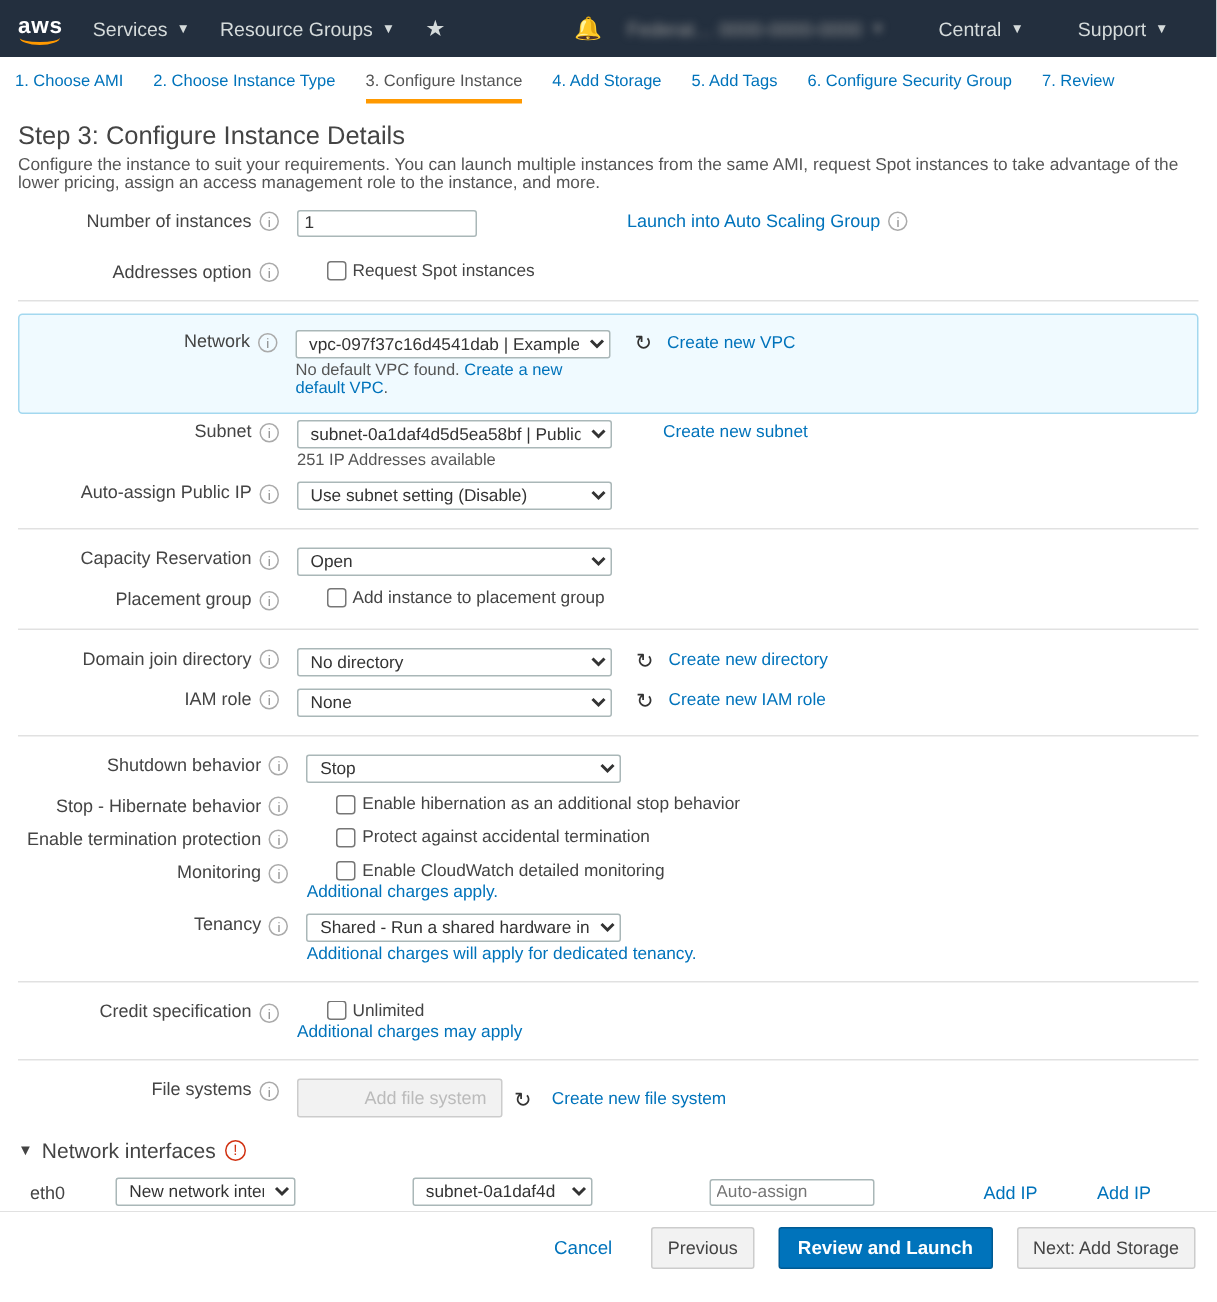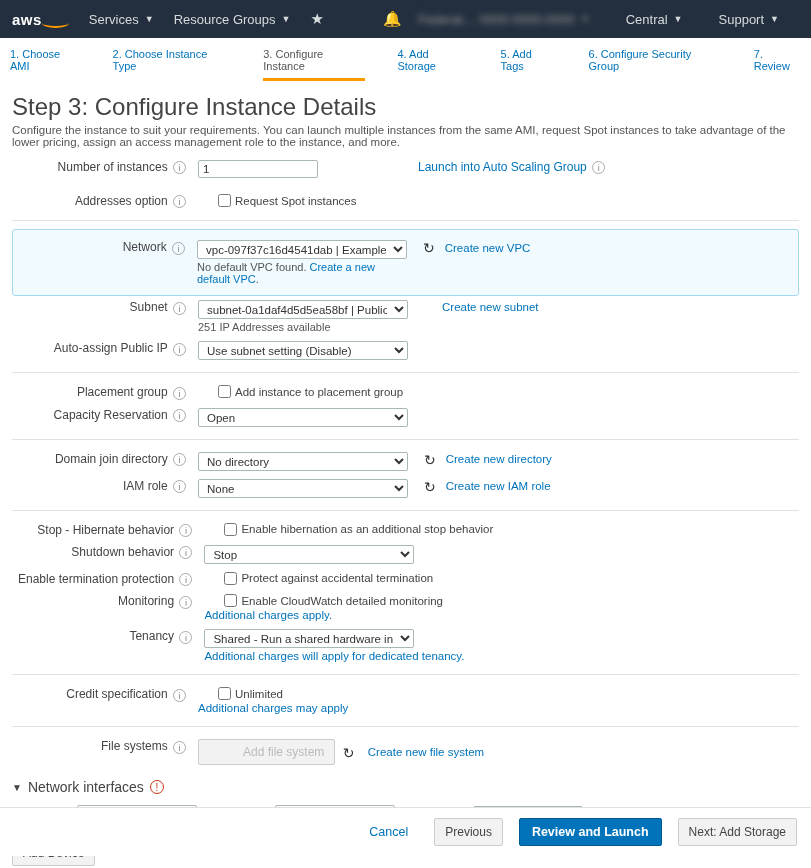--- a/index.html
+++ b/index.html
@@ -4,25 +4,25 @@
 <style>
   * { box-sizing: border-box; margin: 0; padding: 0; }
   body { font-family: "Helvetica Neue", Arial, sans-serif; font-size: 12px; color: #333; background: #fff; }
   .topnav { background: #232f3e; color: #fff; display: flex; align-items: center; height: 38px; padding: 0 12px; }
   .logo-swoosh { width: 27px; height: 10px; border-bottom: 2px solid #ff9900; border-radius: 0 0 50% 50%; margin-top: -6px; }
   .nav-item { color: #d5dbdb; margin-right: 20px; display: flex; align-items: center; cursor: pointer; font-size: 13px; }
   .caret { margin-left: 6px; font-size: 9px; }
   .topnav-right { margin-left: auto; display: flex; align-items: center; gap: 16px; }
   .bell-icon, .star-icon { font-size: 15px; color: #d5dbdb; }
   .blur { filter: blur(3px); color: #999; }
-  .wizard-tabs { display: flex; gap: 32px; padding: 10px 10px 0 10px; font-size: 11px; }
+  .wizard-tabs { display: flex; gap: 20px; padding: 10px 10px 0 10px; font-size: 11px; }
   .wizard-tab { color: #0073bb; cursor: pointer; padding-bottom: 6px; }
   .wizard-tab.active { color: #555; border-bottom: 3px solid #ff9900; }
   .content { padding: 8px 12px 60px 12px; }
-  h1 { font-size: 24px; font-weight: normal; color: #444; margin: 4px 0 3px; }
+  h1 { font-size: 17px; font-weight: normal; color: #444; margin: 4px 0 3px; }
   .subtext { font-size: 11.5px; color: #555; margin-bottom: 8px; }
   .grid { border-collapse: collapse; width: 100%; }
   .grid td { padding: 4px 6px; vertical-align: top; }
   .label-cell { text-align: right; width: 180px; color: #444; font-size: 12px; padding-top: 6px; white-space: nowrap; }
   .info-icon { display:inline-block; width:13px; height:13px; border:1px solid #aaa; border-radius:50%; color:#888; font-size:9px; line-height:12px; text-align:center; vertical-align: middle; margin-left: 2px; }
   .field-cell { width: 220px; }
   select, input[type=text], textarea { border:1px solid #aab7b8; border-radius:2px; font-size:11.5px; padding:2px 4px; background:#fff; color:#333; width:210px; }
   select { height: 19px; }
   .side-link { color:#0073bb; font-size:11.5px; cursor:pointer; margin-left: 6px; }
   .refresh-icon { display:inline-block; font-size:14px; color:#333; margin: 0 4px; cursor:pointer; vertical-align: middle; }
@@ -35,21 +35,21 @@
   .caret-toggle { font-size: 10px; color:#444; }
   .warn-icon { display:inline-block; width:14px; height:14px; border:1px solid #d13212; border-radius:50%; color:#d13212; font-size:10px; line-height:13px; text-align:center; }
   table.ni { width:100%; border-collapse:collapse; font-size:12px; }
   table.ni th { background:#eaeded; color:#444; font-weight:bold; text-align:left; padding:6px 8px; border-bottom:1px solid #ddd; font-size:11.5px; }
   table.ni td { padding:6px 8px; color:#444; }
   .btn-gray { background:#f2f2f2; border:1px solid #ccc; padding:5px 10px; border-radius:2px; cursor:pointer; font-size:12px; color:#444; }
   .btn-gray.disabled { color:#bbb; cursor:default;padding-left:44px; }
   .footer { position:fixed; bottom:12px; left:0; right:0; padding:10px 14px; background:#fff; border-top:1px solid #e1e1e1; display:flex; justify-content:flex-end; gap:16px; }
   .btn-link { color:#0073bb; background:none; border:none; cursor:pointer; font-size:12.5px; padding: 6px 10px; }
   .btn-primary { background:#0073bb; color:#fff; border:1px solid #005b94; padding:6px 12px; border-radius:2px; font-weight:bold; font-size:12.5px; }
-  .logo-wrap { display:flex; align-items:flex-end; margin-right:20px; }
+  .logo-wrap { display:flex; flex-direction:column; align-items:center; margin-right:20px; }
 </style>
 </head>
 <body>
 
 <div class="topnav">
   <div class="logo-wrap">
     <span style="color:#fff;font-weight:bold;font-size:15px;letter-spacing:0.5px">aws</span>
     <span class="logo-swoosh"></span>
   </div>
   <div class="nav-item">
@@ -140,31 +140,31 @@
       <td colspan="2"><select><option>Use subnet setting (Disable)</option></select></td>
     </tr>
   </tbody>
     </table>
 
   <div class="hr"></div>
 
   <table class="grid">
     <tbody>
         <tr>
-      <td class="label-cell"><span>Placement group</span> <span class="info-icon">i</span></td>
-      <td colspan="2">
-            <label class="checkbox-row">
-              <input type="checkbox" style="">
-              <span>Add instance to placement group</span>
-            </label>
-          </td>
-    </tr>
-    <tr>
       <td class="label-cell"><span>Capacity Reservation</span> <span class="info-icon">i</span></td>
       <td colspan="2"><select><option>Open</option></select></td>
+    </tr>
+    <tr>
+      <td class="label-cell"><span>Placement group</span> <span class="info-icon">i</span></td>
+      <td colspan="2">
+            <label class="checkbox-row">
+              <input type="checkbox" style="">
+              <span>Add instance to placement group</span>
+            </label>
+          </td>
     </tr>
   </tbody>
     </table>
 
   <div class="hr"></div>
 
   <table class="grid">
     <tbody>
         <tr>
       <td class="label-cell"><span>Domain join directory</span> <span class="info-icon">i</span></td>
@@ -177,31 +177,31 @@
       <td><span class="refresh-icon">↻</span><span class="side-link">Create new IAM role</span></td>
     </tr>
   </tbody>
     </table>
 
   <div class="hr"></div>
 
   <table class="grid">
     <tbody>
         <tr>
-      <td class="label-cell"><span>Stop - Hibernate behavior</span> <span class="info-icon">i</span></td>
-      <td colspan="2">
-            <label class="checkbox-row">
-              <input type="checkbox" style="">
-              <span>Enable hibernation as an additional stop behavior</span>
-            </label>
-          </td>
-    </tr>
-    <tr>
       <td class="label-cell"><span>Shutdown behavior</span> <span class="info-icon">i</span></td>
       <td colspan="2"><select><option>Stop</option></select></td>
+    </tr>
+    <tr>
+      <td class="label-cell"><span>Stop - Hibernate behavior</span> <span class="info-icon">i</span></td>
+      <td colspan="2">
+            <label class="checkbox-row">
+              <input type="checkbox" style="">
+              <span>Enable hibernation as an additional stop behavior</span>
+            </label>
+          </td>
     </tr>
     <tr>
       <td class="label-cell"><span>Enable termination protection</span> <span class="info-icon">i</span></td>
       <td colspan="2">
             <label class="checkbox-row">
               <input type="checkbox" style="">
               <span>Protect against accidental termination</span>
             </label>
           </td>
     </tr>

